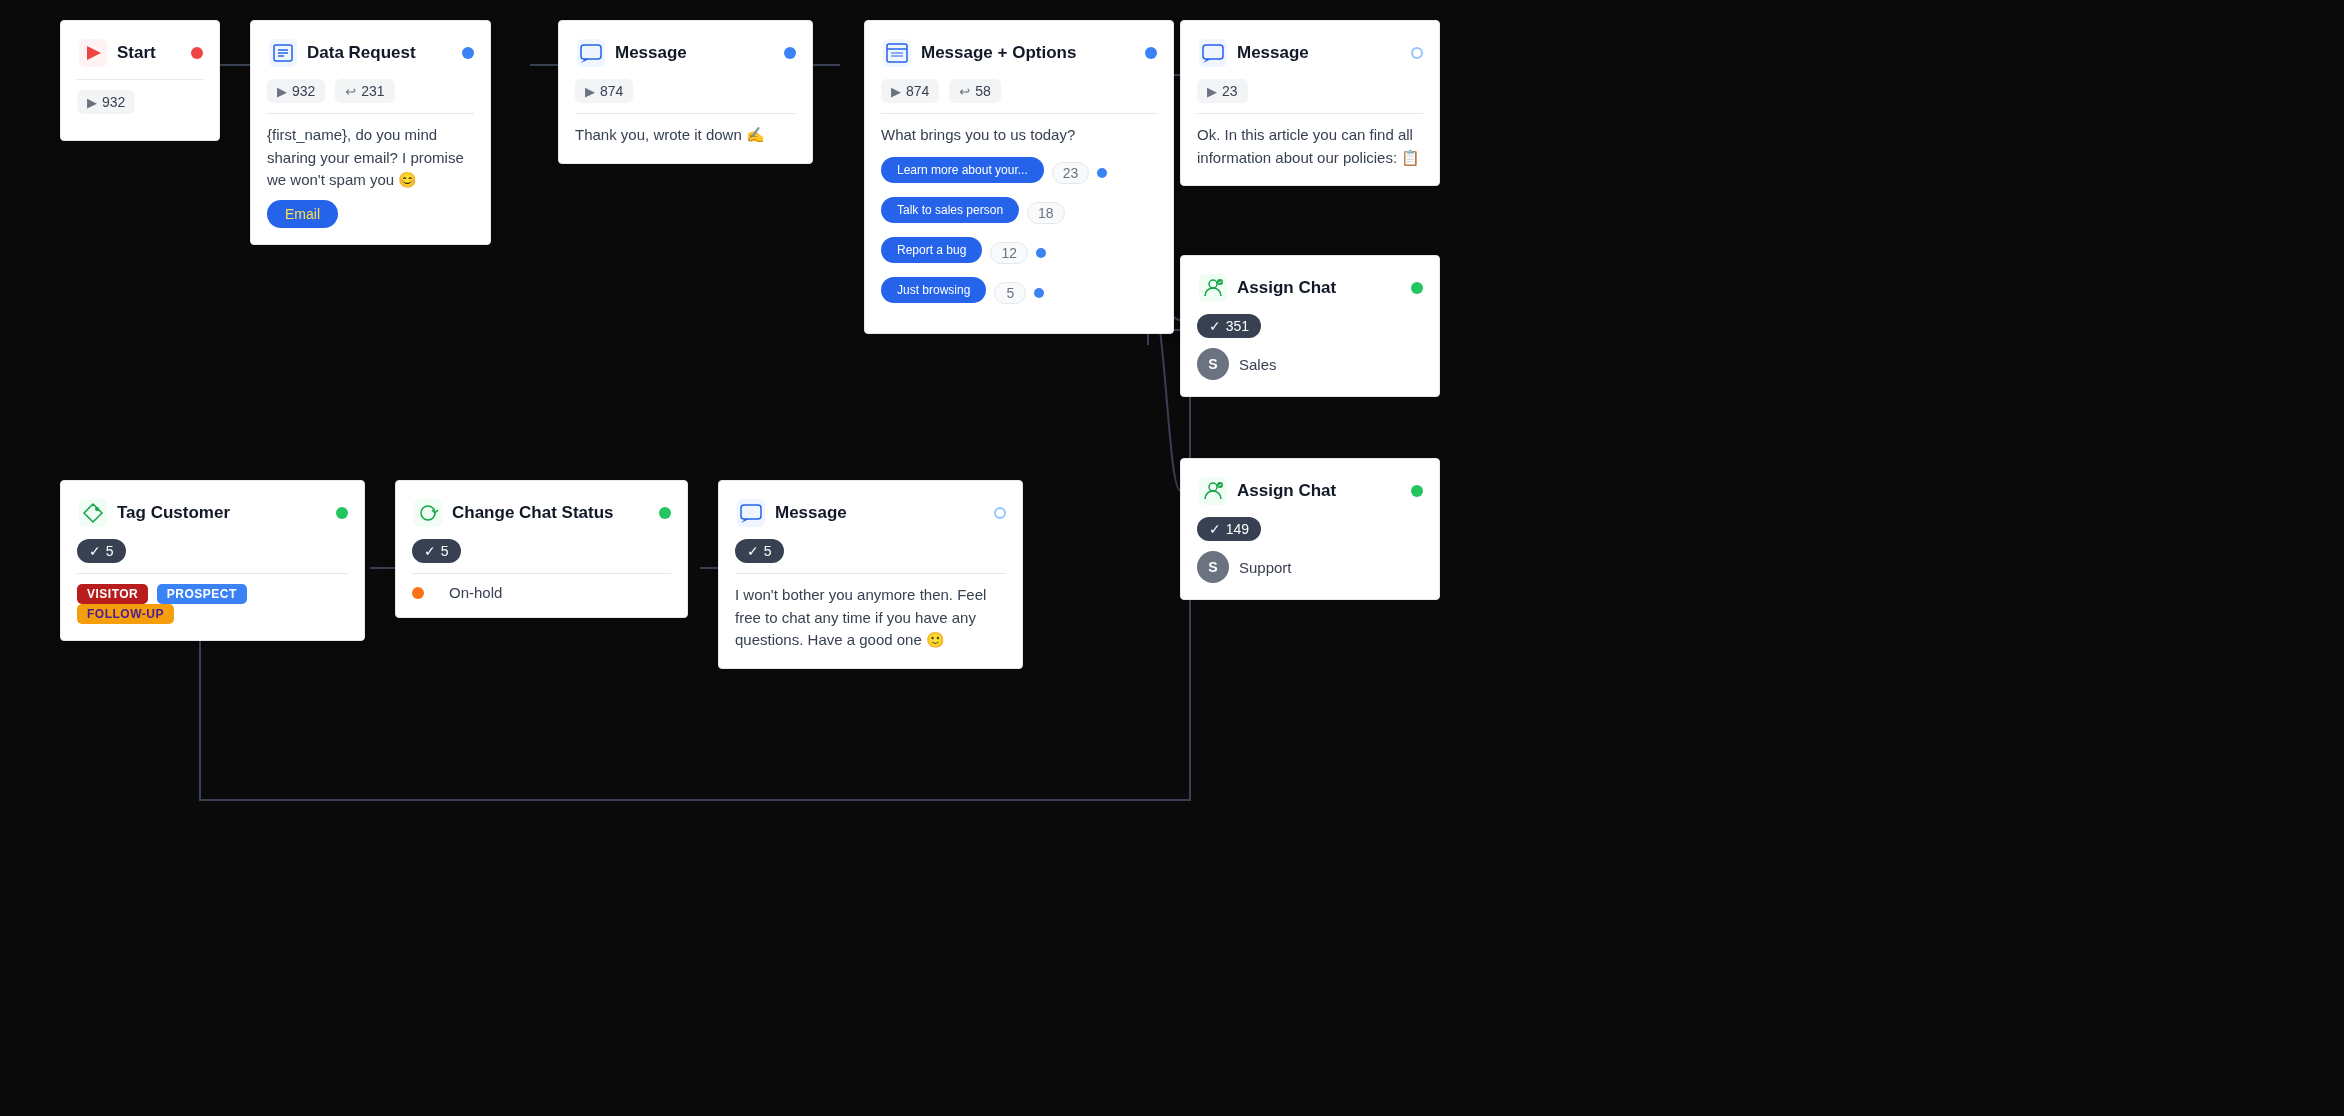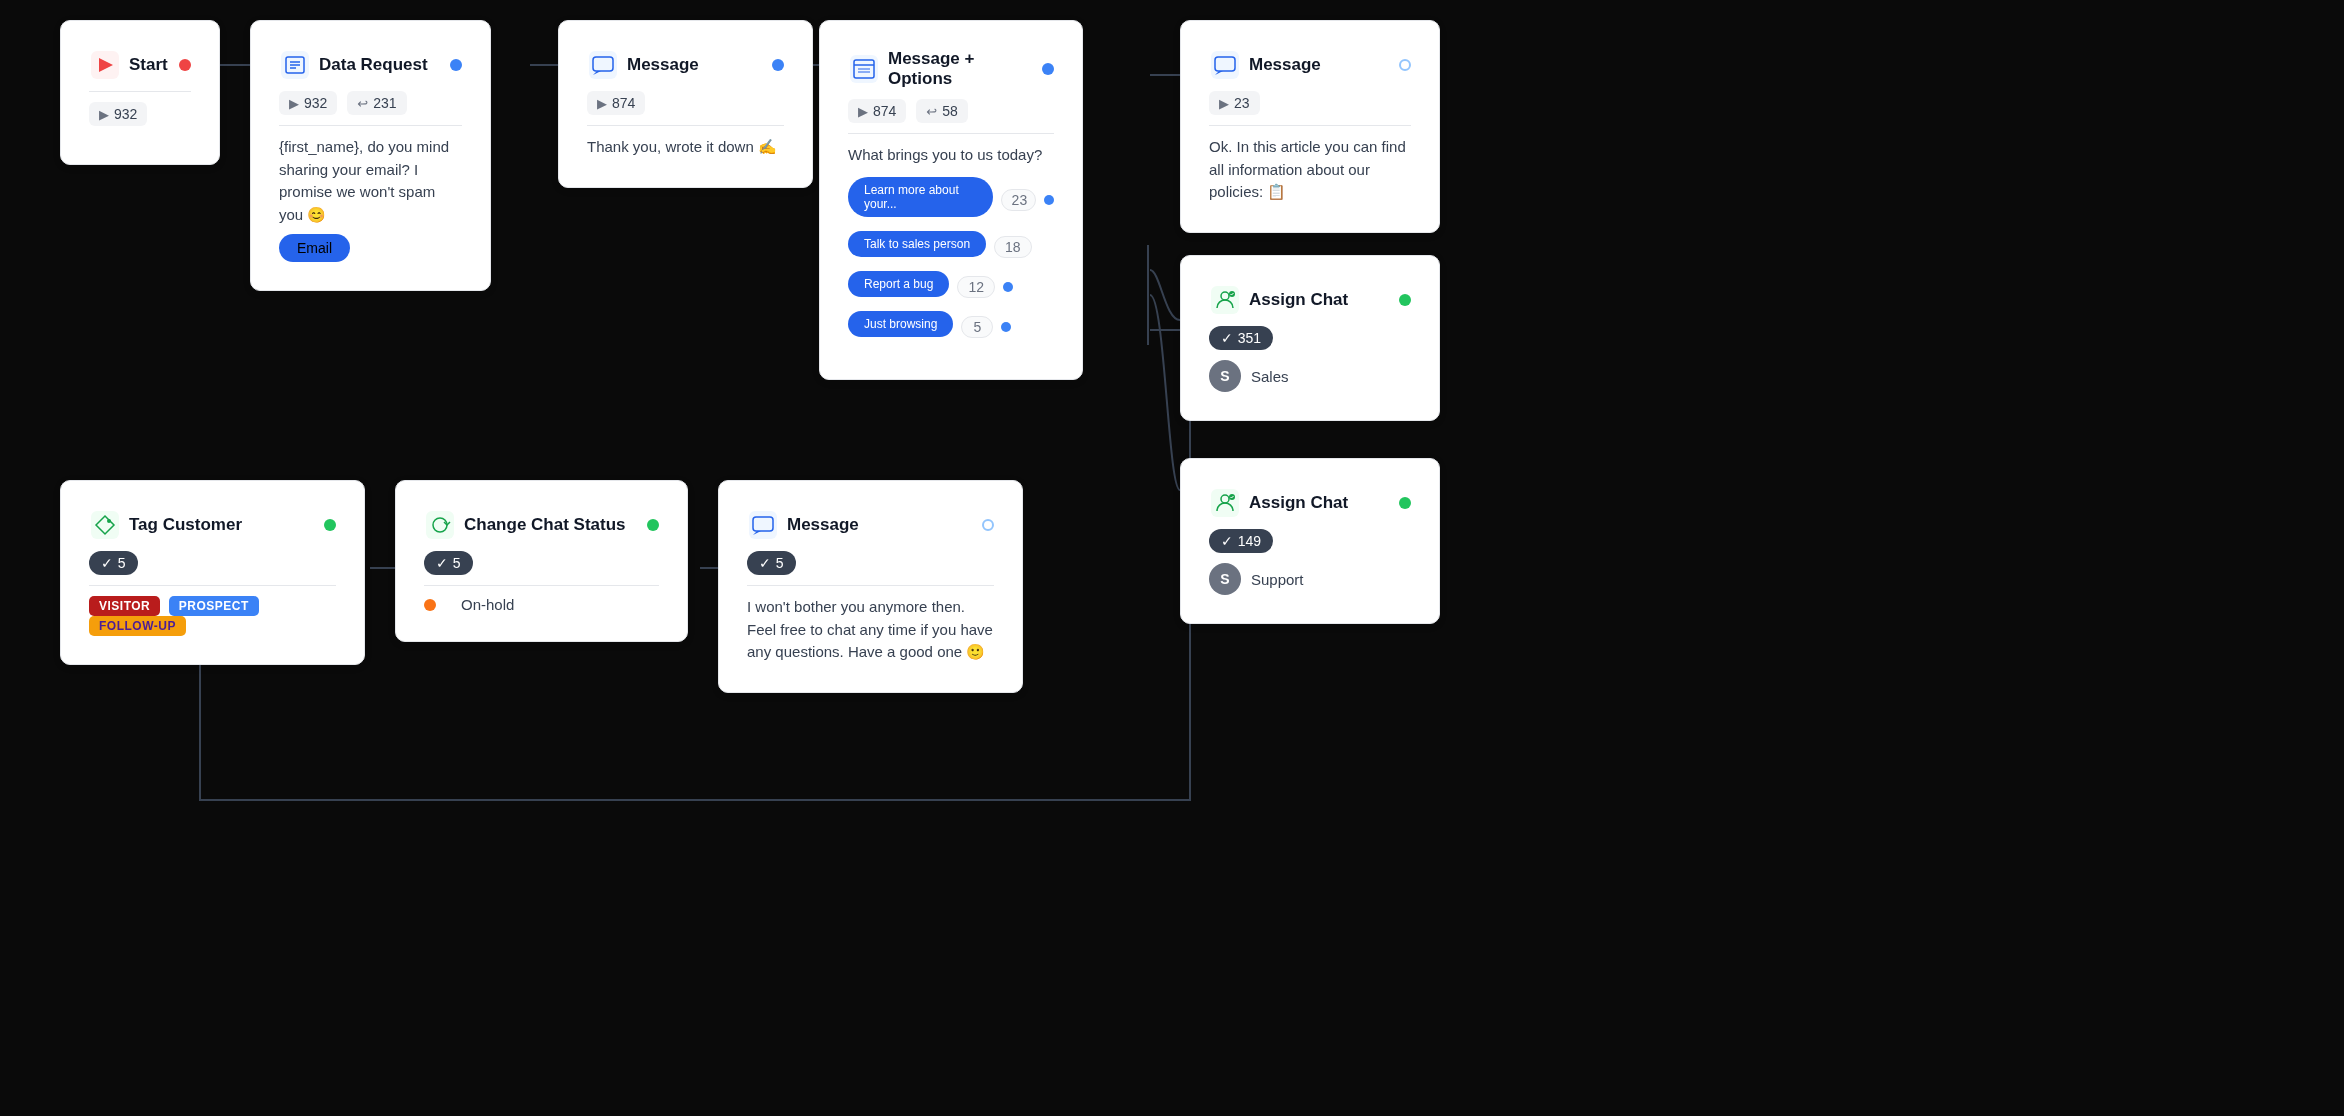--- a/index.html
+++ b/index.html
@@ -14,23 +14,23 @@
 
     .canvas {
       position: relative;
       width: 100%;
       height: 100%;
     }
 
     .node-card {
       position: absolute;
       background: #ffffff;
-      border-radius: 10px;
+      border-radius: 4px;
       border: 1.5px solid #e5e7eb;
-      padding: 28px;
+      padding: 16px;
       box-shadow: 0 2px 8px rgba(0,0,0,0.08);
     }
 
     .node-header {
       display: flex;
       align-items: center;
       gap: 8px;
       margin-bottom: 10px;
     }
 
@@ -175,21 +175,21 @@
       left: 0;
       width: 100%;
       height: 100%;
       pointer-events: none;
     }
 
     .email-btn {
       display: inline-flex;
       align-items: center;
       background: #2563eb;
-      color: #000000;
+      color: #fde047;
       border-radius: 20px;
       padding: 6px 18px;
       font-size: 14px;
       font-weight: 500;
       margin-top: 8px;
     }
 
     .checkmark-badge {
       display: inline-flex;
       align-items: center;
@@ -305,21 +305,21 @@
     <div class="node-stats">
       <div class="stat-item">
         <span class="stat-icon">▶</span>
         <span>874</span>
       </div>
     </div>
     <div class="divider"></div>
     <div class="node-body">Thank you, wrote it down ✍️</div>
   </div>
 
-  <div class="node-card" style="left:819px; top:20px; width:264px;">
+  <div class="node-card" style="left:864px; top:20px; width:310px;">
     <div class="node-header">
       <div class="node-icon">
         <svg width="28" height="28" viewBox="0 0 28 28">
           <rect width="28" height="28" rx="6" fill="#eff6ff"></rect>
           <rect x="4" y="5" width="20" height="18" rx="2" fill="none" stroke="#2563eb" stroke-width="1.5"></rect>
           <line x1="4" y1="10" x2="24" y2="10" stroke="#2563eb" stroke-width="1.5"></line>
           <line x1="8" y1="14" x2="20" y2="14" stroke="#2563eb" stroke-width="1"></line>
           <line x1="8" y1="17" x2="20" y2="17" stroke="#2563eb" stroke-width="1"></line>
         </svg>
       </div>

